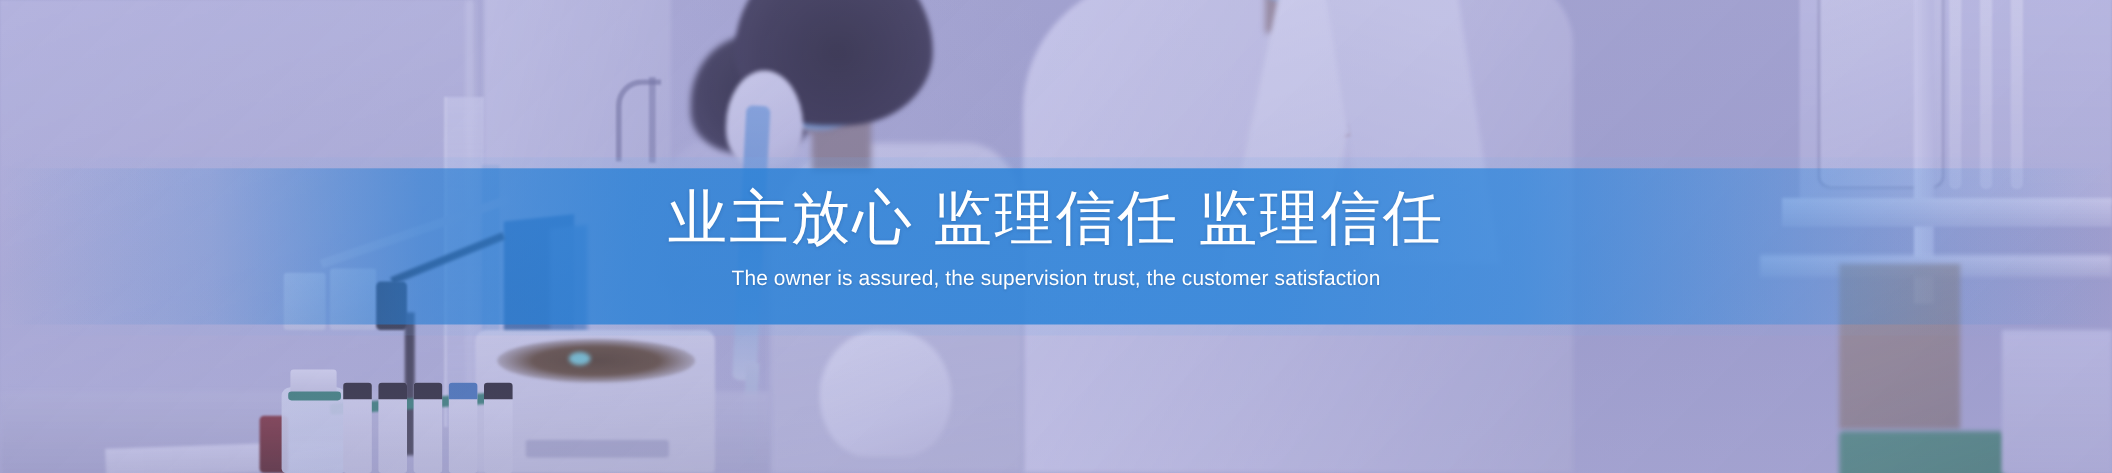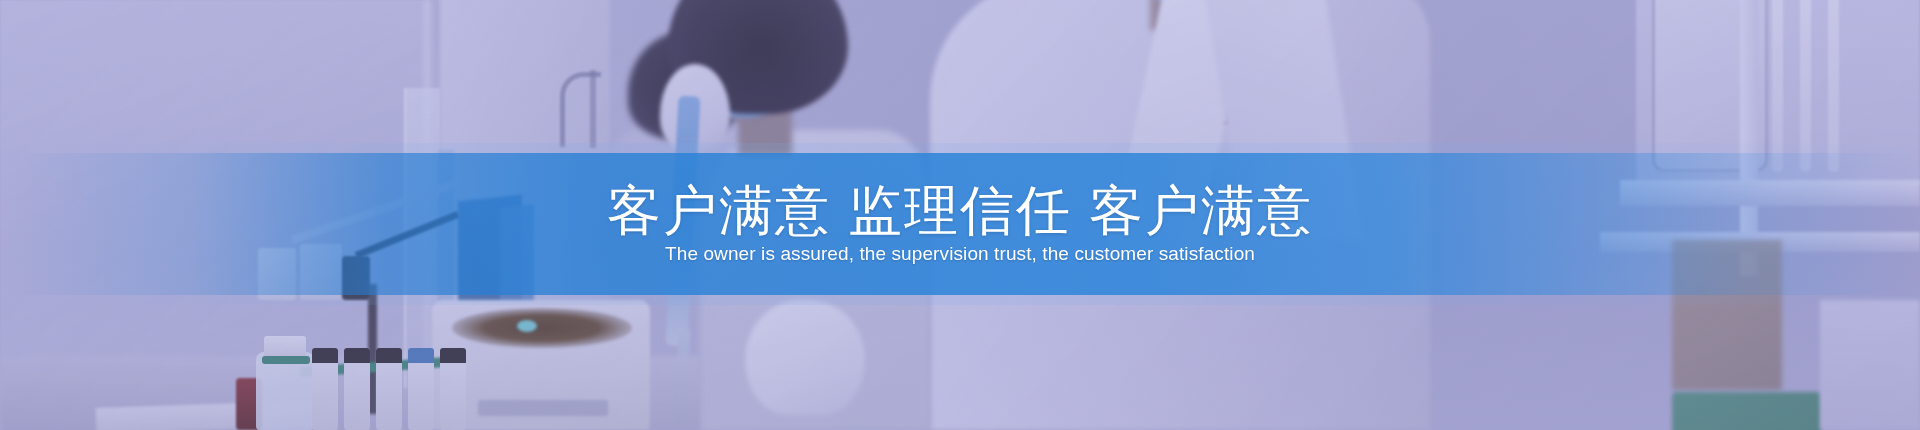--- a/index.html
+++ b/index.html
@@ -587,21 +587,21 @@
   }
 
   .subtitle {
     color: #ffffff;
     font-size: 19px;
     line-height: 1.2;
     font-weight: 400;
     letter-spacing: 0.1px;
     white-space: nowrap;
     text-shadow: 0 1px 2px rgba(20,60,110,0.30);
-    margin: 0;
+    margin: 12px;
   }
 </style>
 </head>
 <body>
 
 <div class="banner">
 
   <div class="photo">
     <div class="wall"></div>
     <div class="wall-left"></div>
@@ -677,17 +677,17 @@
     <div class="vial dark" style="left:440px;"></div>
 
     <div class="tint"></div>
     <div class="tint2"></div>
   </div>
 
   <div class="band band-halo"></div>
   <div class="band band-main"></div>
 
   <div class="band-text">
-    <div class="headline">客户满意 监理信任  客户满意</div>
+    <div class="headline">业主放心 监理信任  监理信任</div>
     <div class="subtitle">The owner is assured, the supervision trust, the customer satisfaction</div>
   </div>
 
 </div>
 
 </body></html>

